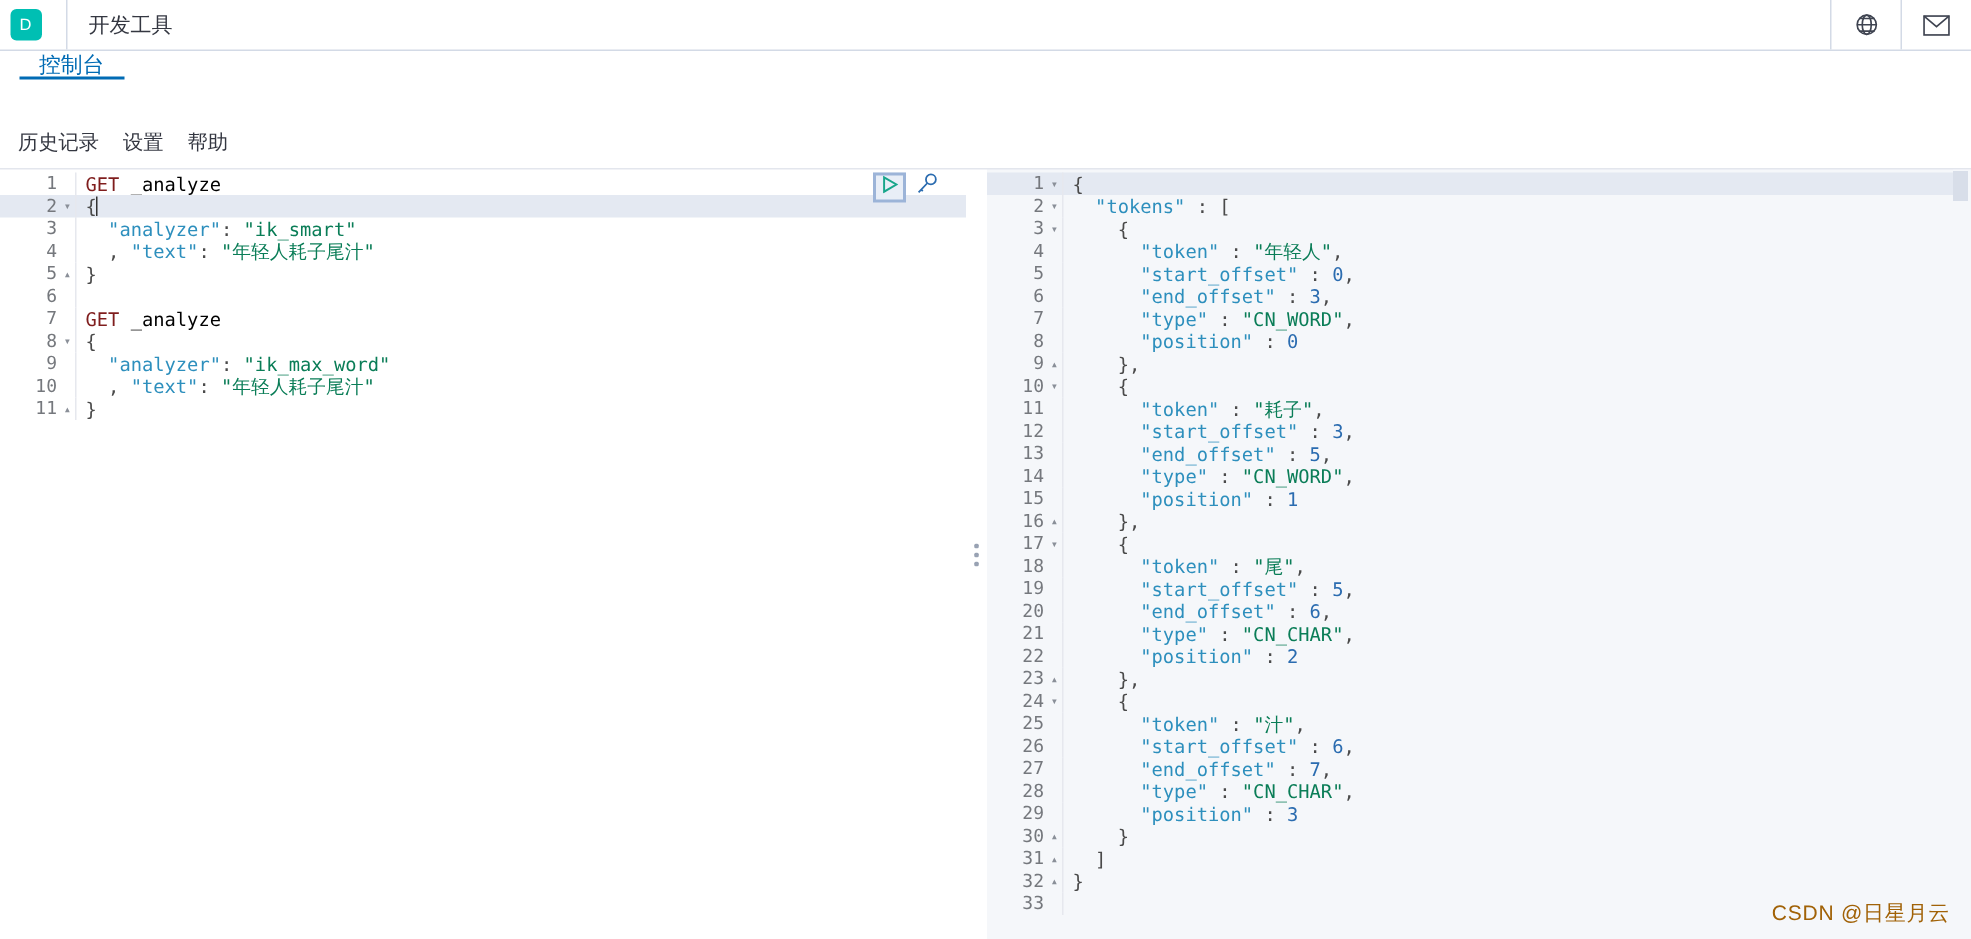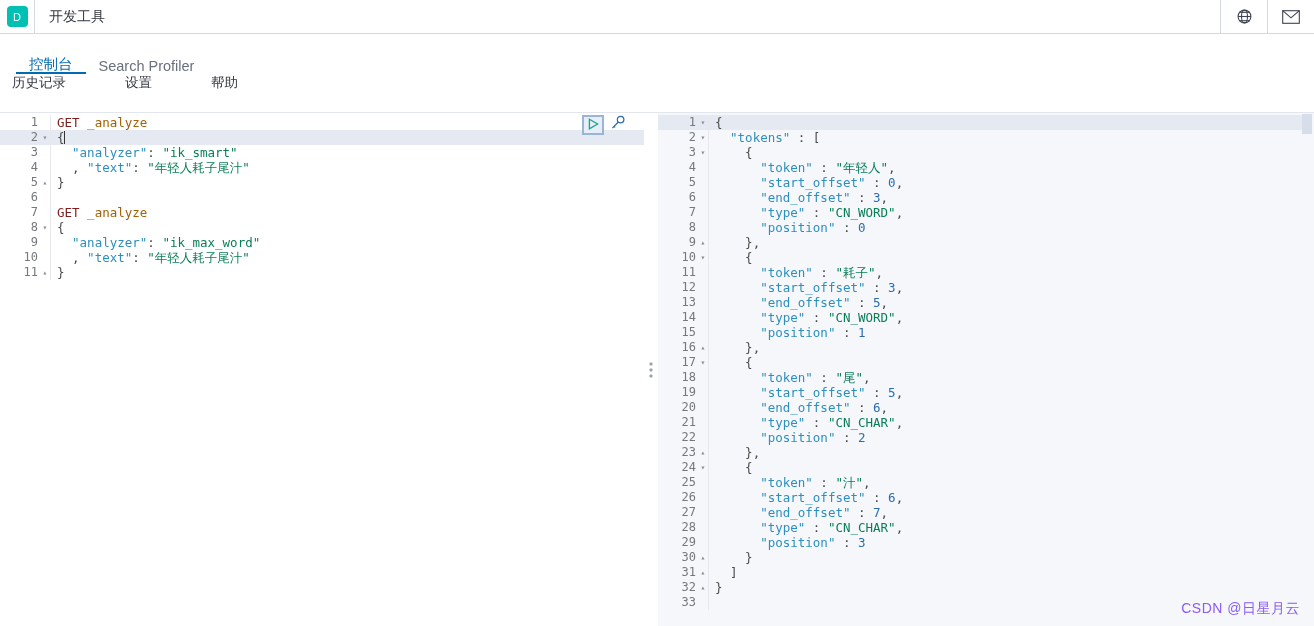--- a/index.html
+++ b/index.html
@@ -37,43 +37,43 @@
     align-items: center;
     justify-content: center;
     font-family: "Liberation Sans", sans-serif;
   }
   #header-title-cell {
     display: flex;
     align-items: center;
     padding-left: 14px;
     border-left: 1px solid #d3dae6;
     flex: 1 1 auto;
+    margin-left: 10px;
   }
   #header-title {
     font-size: 14px;
     color: #343741;
   }
   .header-icon-cell {
     width: 47px;
     flex: 0 0 47px;
     display: flex;
     align-items: center;
     justify-content: center;
     border-left: 1px solid #d3dae6;
   }
   .header-icon-cell svg { display: block; }
 
   
   #primary-tabs {
     height: 40px;
     display: flex;
-    align-items: flex-end;
-    padding-left: 0px;
-    background: #ffffff;
-    margin-left: 16px;
+    align-items: flex-start;
+    padding-left: 13px;
+    background: #ffffff;
   }
   .ptab {
     display: flex;
     align-items: center;
     font-size: 14.5px;
     color: #69707d;
     padding: 0 13px;
     position: relative;
     cursor: pointer;
     white-space: nowrap;
@@ -84,24 +84,23 @@
     position: absolute;
     left: 0; right: 0; bottom: 0;
     height: 2px;
     background: #006bb4;
   }
 
   
   #secondary-menu {
     height: 30px;
     display: flex;
-    align-items: flex-start;
+    align-items: flex-end;
     padding-left: 4px;
     background: #ffffff;
-    gap: 43px;
   }
   .smenu-item {
     font-size: 13.5px;
     color: #343741;
     padding: 0 8px;
     cursor: pointer;
     white-space: nowrap;
   }
 
   
@@ -218,21 +217,21 @@
     color: #333333;
     line-height: 15px;
     position: relative;
   }
   
   #editor-code .code-text { border-left: 1px solid #e6e8ee; padding-left: 6px; }
   #response-code .code-text { border-left: 1px solid #e6e8ee; padding-left: 6px; }
 
   
   .t-method { color: #7f1d1d; }
-  .t-url    { color: #a16207; }
+  .t-url    { color: #000000; }
   .t-key    { color: #2d8fbd; }
   .t-str    { color: #0a7d57; }
   .t-num    { color: #2b6cb0; }
   .t-punc   { color: #4a4a4a; }
   .t-brace  { color: #4a4a4a; }
 
   
   #caret {
     position: absolute;
     width: 1px;
@@ -268,21 +267,21 @@
     justify-content: center;
     cursor: pointer;
   }
 
   
   #watermark {
     position: absolute;
     right: 14px;
     bottom: 8px;
     font-size: 14px;
-    color: #8b5cf6;
+    color: #a16207;
     letter-spacing: 0.5px;
     user-select: none;
     font-family: "Liberation Sans", sans-serif;
   }
 </style>
 </head>
 <body>
 
 <div id="app-header">
   <div id="logo-cell">
@@ -308,23 +307,20 @@
         <rect x="0.7" y="0.7" width="16.6" height="12.6"></rect>
         <polyline points="0.7,0.7 9,7.8 17.3,0.7"></polyline>
       </svg>
     </span>
   </div>
 </div>
 
 <div id="primary-tabs">
   <div class="ptab active">
     <span>控制台</span>
-  </div>
-  <div class="ptab">
-    <span>Search Profiler</span>
   </div>
 </div>
 
 <div id="secondary-menu">
   <div class="smenu-item">
     <span>历史记录</span>
   </div>
   <div class="smenu-item">
     <span>设置</span>
   </div>

